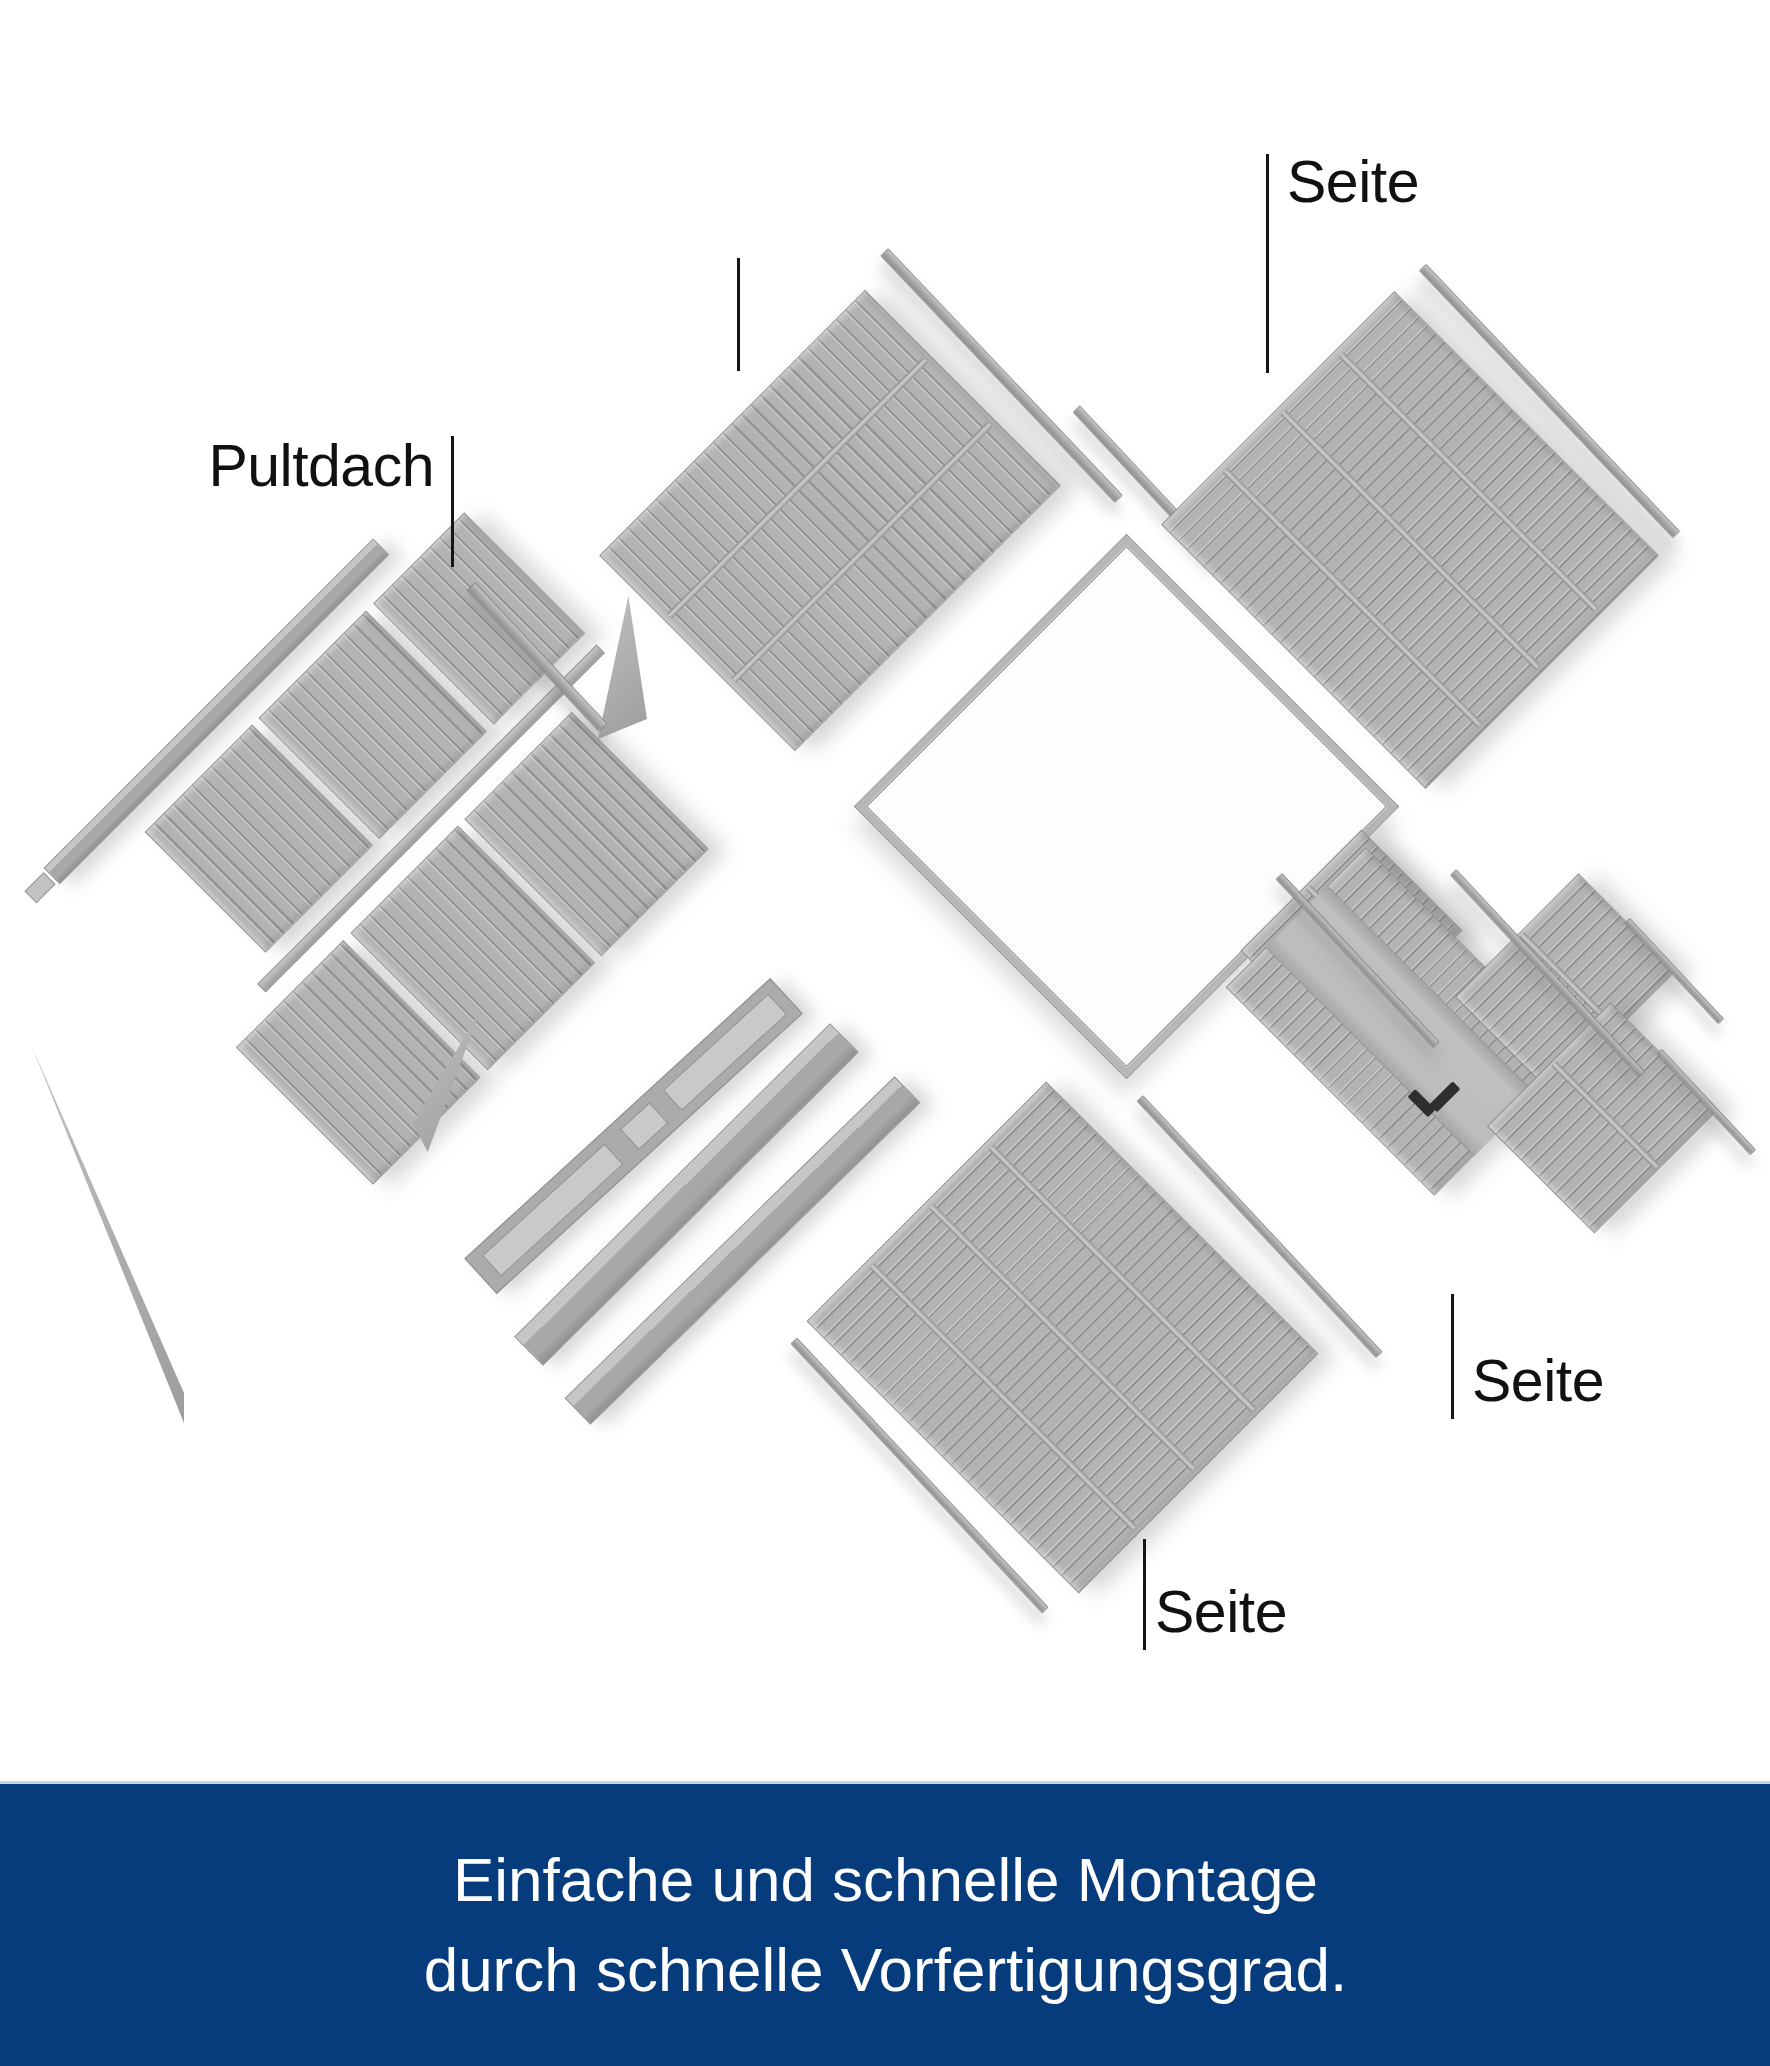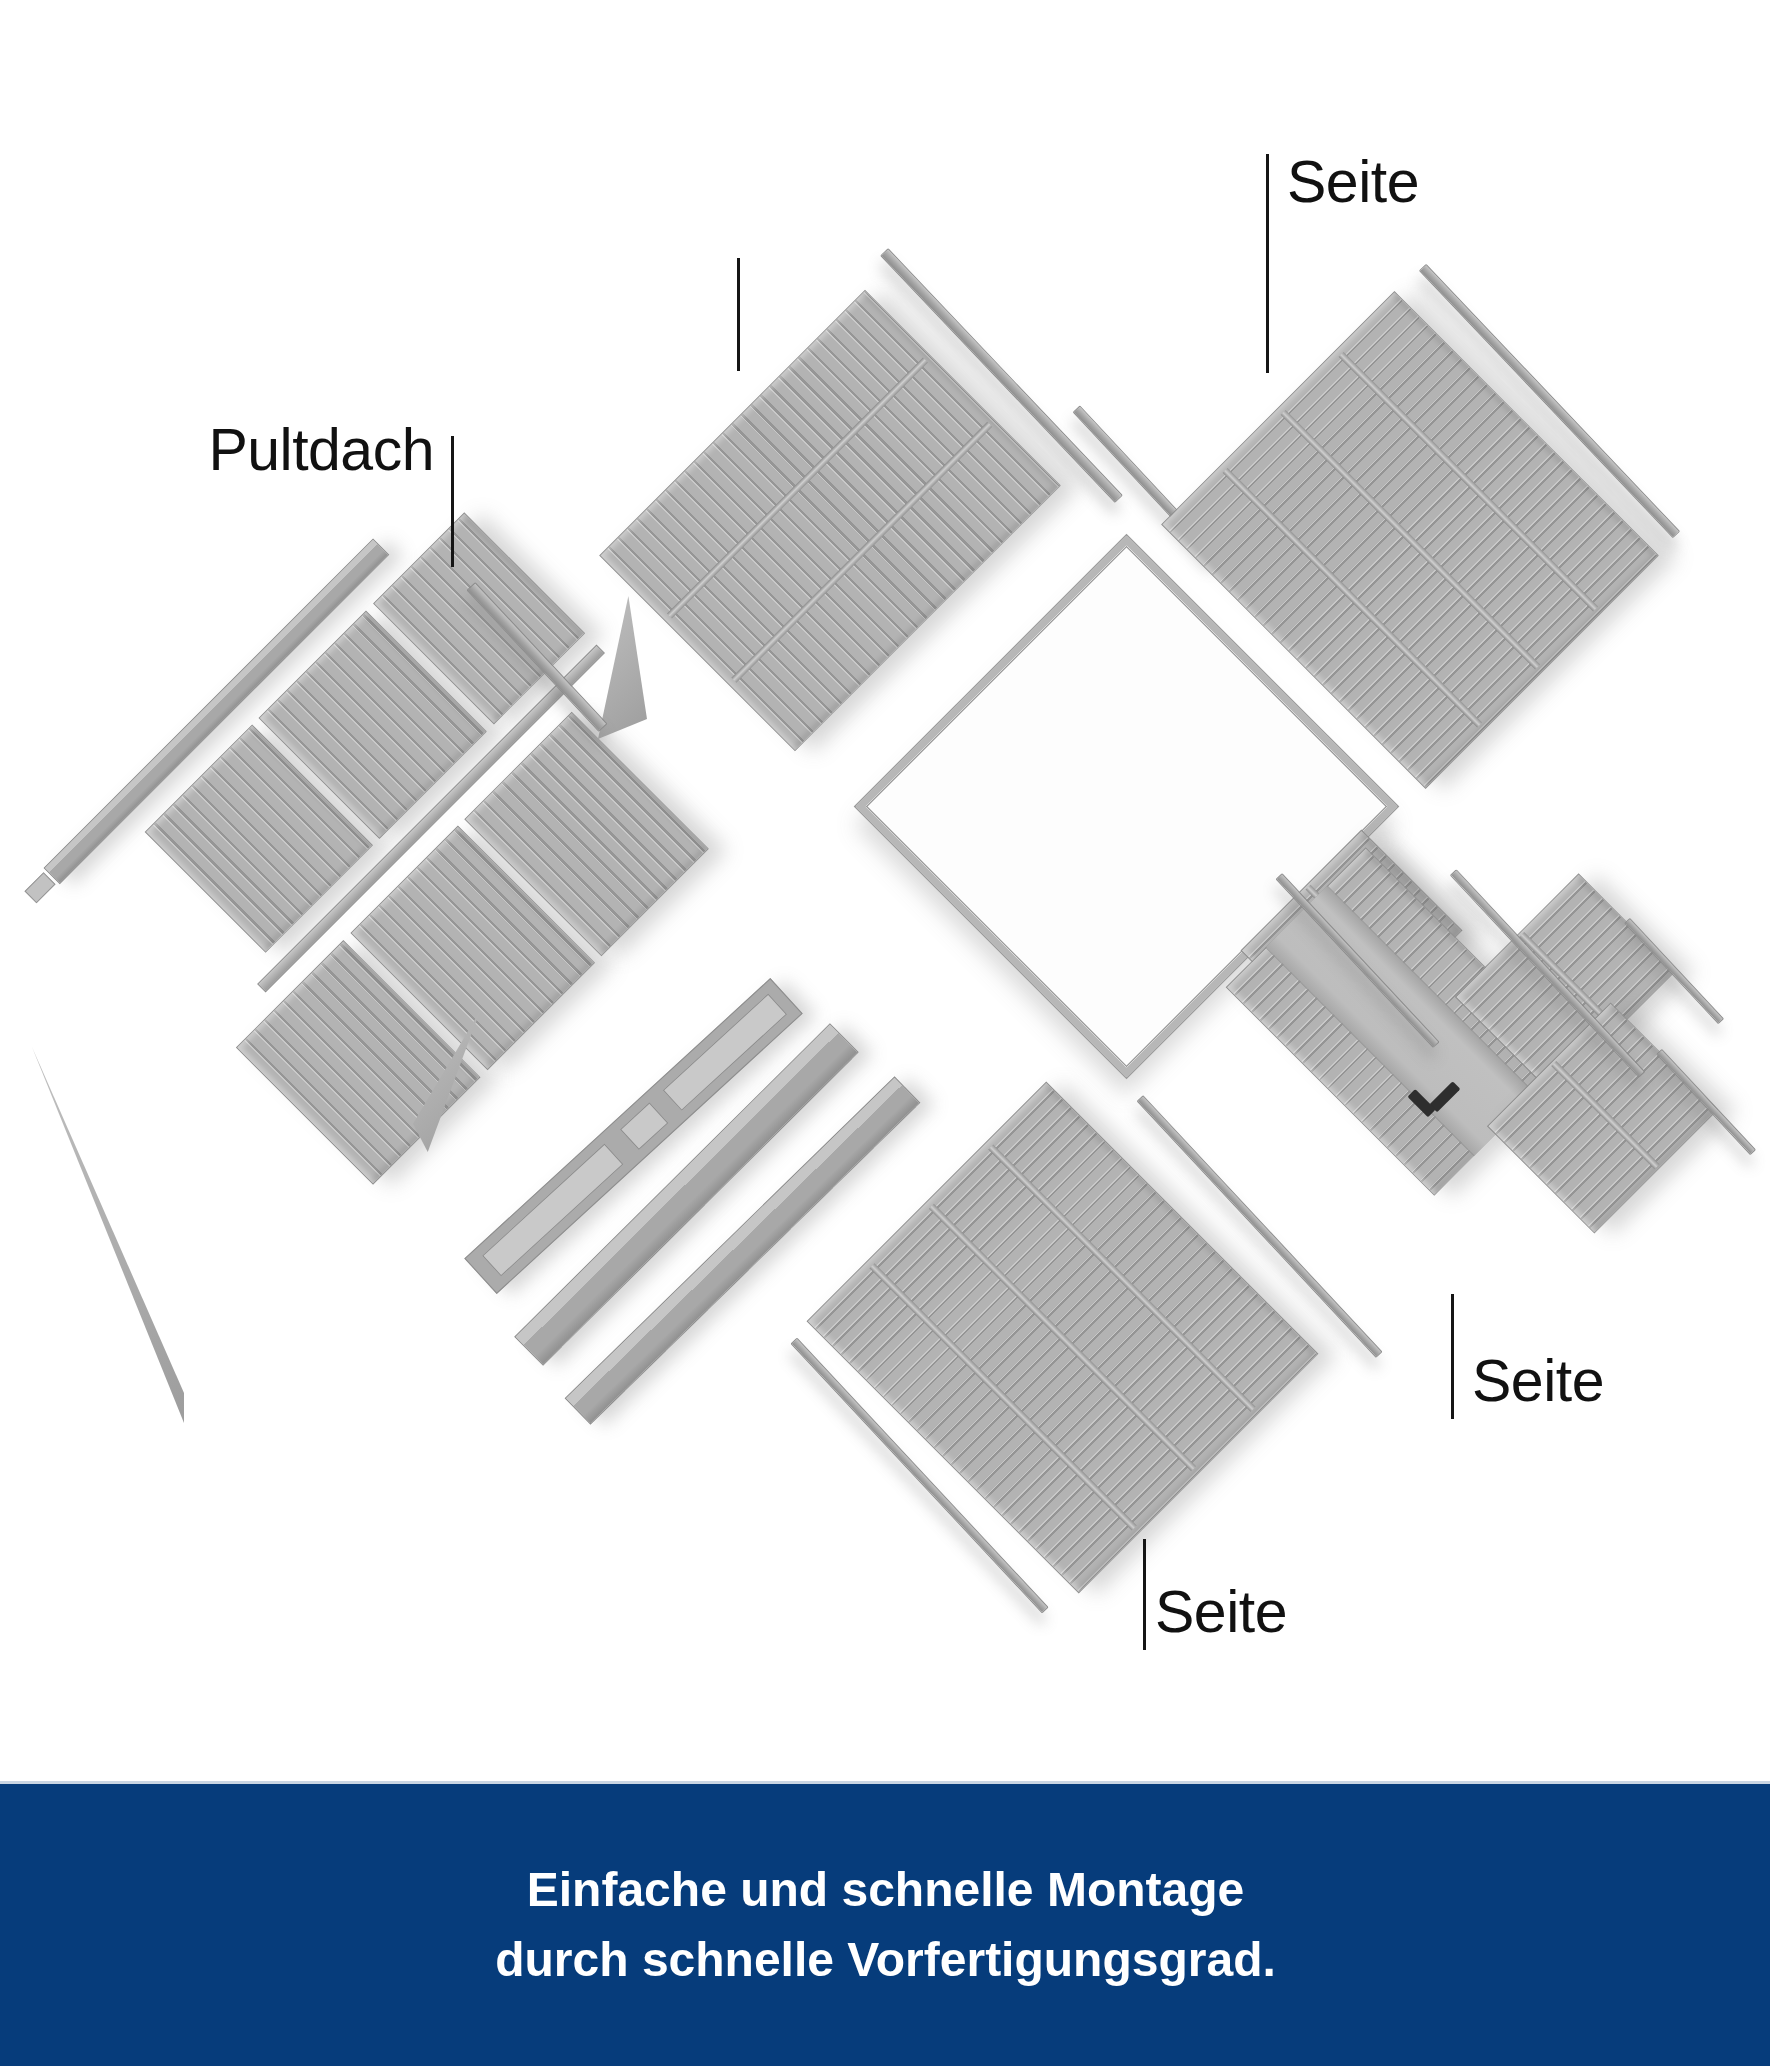--- a/index.html
+++ b/index.html
@@ -49,22 +49,22 @@
   .label{position:absolute;color:var(--label);font-size:59px;line-height:1.05;
     letter-spacing:-0.5px;white-space:nowrap;}
   .leader{position:absolute;width:3.2px;background:#151515;}
   .floor-label{position:absolute;left:892px;top:697px;width:470px;text-align:center;
     color:var(--label);font-size:59px;line-height:1.33;letter-spacing:-0.5px;}
 
   
   .banner{position:absolute;left:0;top:1781px;width:1771px;height:285px;
     background:var(--banner-bg);border-top:3.2px solid var(--banner-stripe);
     display:flex;align-items:center;justify-content:center;}
-  .banner-caption{color:#ffffff;font-size:48px;line-height:1.45;text-align:center;
-    letter-spacing:0px;font-weight:700;}
+  .banner-caption{color:#ffffff;font-size:62px;line-height:1.45;text-align:center;
+    letter-spacing:0px;font-weight:400;}
 
   
   .door-leaf{position:absolute;left:55px;top:-1.4px;width:88px;height:295px;
     background:linear-gradient(90deg,#a8a8a8,#bdbdbd 18%,#c0c0c0 82%,#a6a6a6);
     border-left:1.4px solid #979797;border-right:1.4px solid #979797;}
   .handle-a{position:absolute;left:3.7px;top:227px;width:33px;height:11px;background:#2e2e2e;border-radius:1.8px;}
   .handle-b{position:absolute;left:-6.5px;top:206px;width:11px;height:29px;background:#2e2e2e;border-radius:1.8px;}
 
   .hole{position:absolute;top:9.2px;height:28px;background:#c9c9c9;
     border:1.8px solid #8d8d8d;}
@@ -148,21 +148,21 @@
     <div class="vdiv" style="left:74%;"></div>
   </div>
   <div class="part rail" style="left:735px;top:1471px;width:369px;height:9.2px;transform:rotate(47deg);"></div>
 
   <div class="leader" style="left:737px;top:258px;height:113px;"></div>
 
   <div class="leader" style="left:1266px;top:154px;height:219px;"></div>
   <div class="label" style="left:1287px;top:152px;">Seite</div>
 
   <div class="leader" style="left:451px;top:436px;height:131px;"></div>
-  <div class="label" style="right:1337px;top:420px;margin-left:8px;">Pultdach</div>
+  <div class="label" style="right:1337px;top:436px;margin-left:8px;">Pultdach</div>
 
   <div class="leader" style="left:1451px;top:1294px;height:125px;"></div>
   <div class="label" style="left:1472px;top:1351px;">Seite</div>
 
   <div class="leader" style="left:1143px;top:1539px;height:111px;"></div>
   <div class="label" style="left:1155px;top:1582px;">Seite</div>
 
 </div>
 
 <div class="banner">

